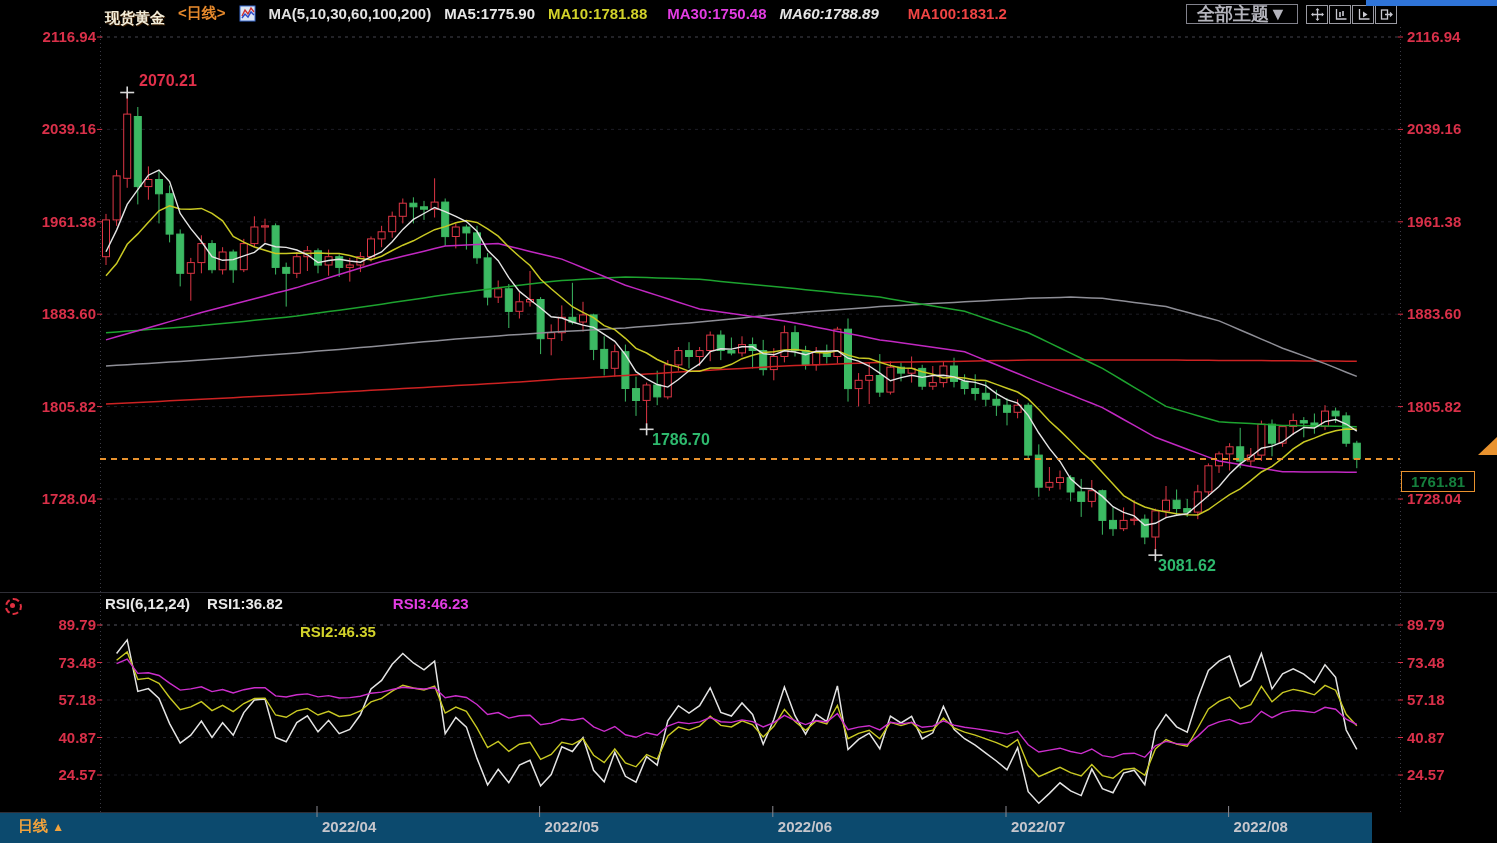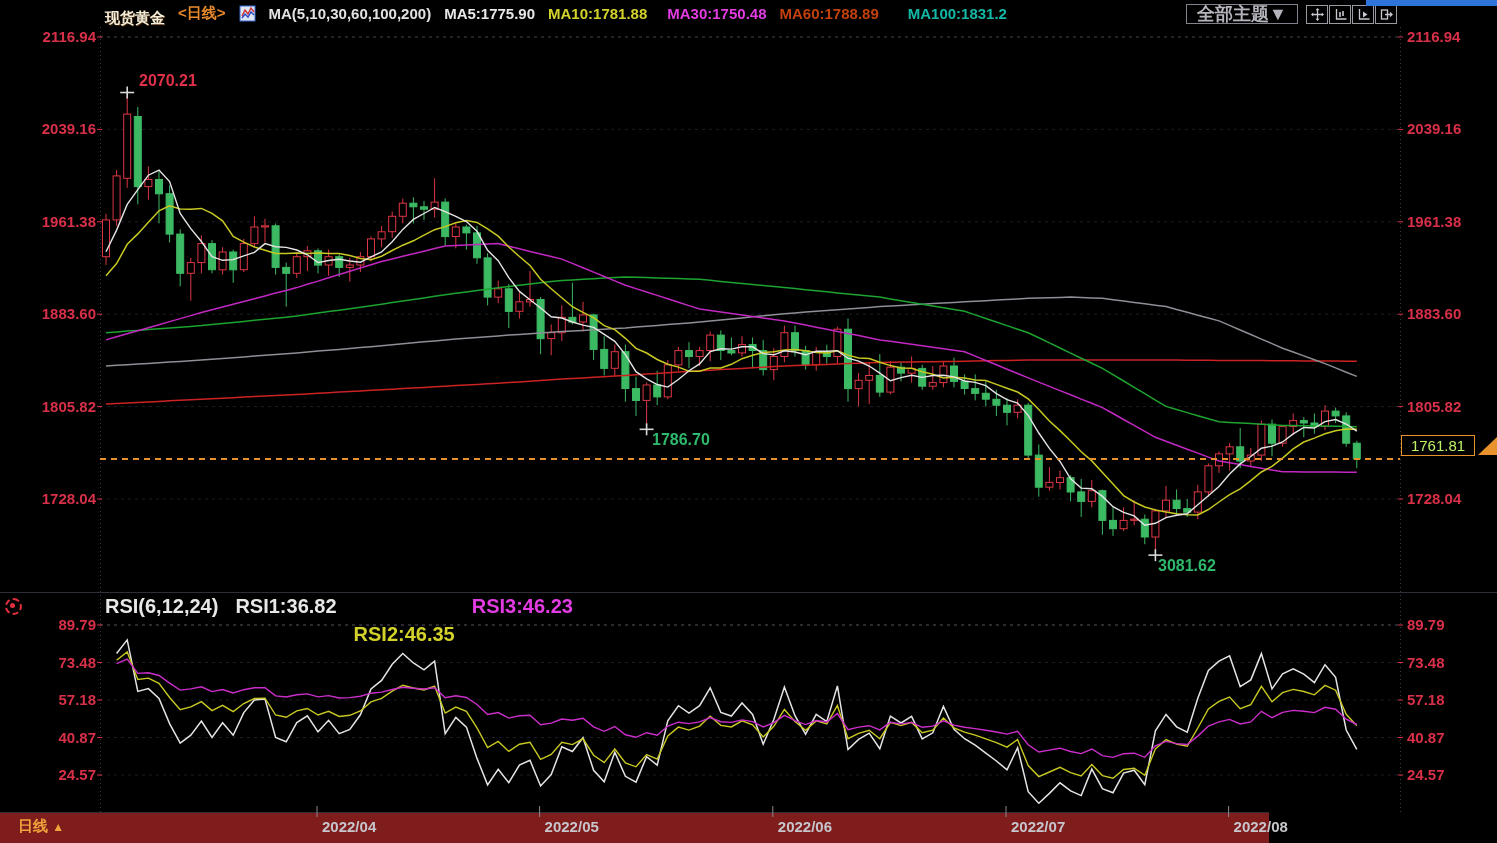--- a/index.html
+++ b/index.html
@@ -20,31 +20,31 @@
             display:flex;align-items:center;justify-content:center;background:transparent;cursor:pointer;}
   .blue-strip{position:absolute;left:1366px;top:0;width:131px;height:6px;background:#2f74d8;}
   
   .chart-wrap{position:absolute;left:0;top:0;width:1497px;height:843px;z-index:1;text-decoration:underline;}
   svg text.ax{font-family:"Liberation Sans",sans-serif;font-weight:700;font-size:15px;}
   
   .annot{position:absolute;font-weight:700;font-size:16px;z-index:2;white-space:nowrap;}
   .annot-high{left:139px;top:72px;color:#e0304a;}
   .annot-mid{left:652px;top:431px;color:#2eb96d;}
   .annot-low{left:1158px;top:557px;color:#2eb96d;}
-  .last-price-box{position:absolute;left:1401px;top:435px;width:74px;height:21px;border:1px solid #e8922e;
-                  color:#bef264;font-weight:400;font-size:15px;text-align:center;line-height:20px;
+  .last-price-box{position:absolute;left:1401px;top:471px;width:74px;height:21px;border:1px solid #e8922e;
+                  color:#15803d;font-weight:700;font-size:15px;text-align:center;line-height:20px;
                   background:#000;z-index:2;box-sizing:border-box;}
   .last-price-flag{position:absolute;left:1478px;top:437px;z-index:2;}
   
-  .rsi-header{position:absolute;left:105px;top:595px;display:flex;gap:17px;font-weight:700;font-size:20px;z-index:2;}
+  .rsi-header{position:absolute;left:105px;top:595px;display:flex;gap:17px;font-weight:700;font-size:15px;z-index:2;}
   .alert-dot{position:absolute;left:5px;top:598px;width:13px;height:13px;border:2px dashed #e03040;
              border-radius:50%;z-index:2;}
   .alert-dot::after{content:"";position:absolute;left:3px;top:3px;width:5px;height:5px;background:#e03040;border-radius:50%;}
   
-  .bottom-bar{position:absolute;left:0;top:812px;width:1269px;height:31px;background:#7f1d1d;
+  .bottom-bar{position:absolute;left:0;top:812px;width:1372px;height:31px;background:#0c4a6e;
               border-top:1px solid #2e2e36;box-sizing:border-box;z-index:0;}
   .period-selector{position:absolute;left:18px;top:4px;color:#f2a33c;font-weight:700;font-size:15px;cursor:pointer;}
   .period-selector .arr{font-size:12px;}
 </style>
 </head>
 <body>
 
 <div id="stage">
 
   <div class="chart-wrap">
@@ -388,22 +388,22 @@
       <svg width="17" height="17">
           <rect x="1" y="1" width="15" height="15" fill="#dce6f4" stroke="#3a6ad0"></rect>
         <polyline points="3,11 6,5 9,9 12,3 15,7" fill="none" stroke="#d03030" stroke-width="1.4"></polyline>
         <polyline points="3,13 6,9 9,12 12,7 15,10" fill="none" stroke="#2a48c8" stroke-width="1.4"></polyline>
         </svg>
     </span>
     <span class="ma-params">MA(5,10,30,60,100,200)</span>
     <span class="ma-val" style="color: rgb(232, 232, 232);">MA5:1775.90</span>
     <span class="ma-val" style="color: rgb(210, 210, 42);">MA10:1781.88</span>
     <span class="ma-val" style="color: rgb(226, 60, 226); margin-left: 7px;">MA30:1750.48</span>
-    <span class="ma-val" style="color: #c2410c;">MA60:1788.89</span>
-    <span class="ma-val" style="color: #14b8a6; padding-left: 16px;">MA100:1831.2</span>
+    <span class="ma-val" style="color: #e5e5e5; font-style: italic;">MA60:1788.89</span>
+    <span class="ma-val" style="color: #ef4444; padding-left: 16px;">MA100:1831.2</span>
 
     <span class="theme-dropdown">全部主题▼</span>
 
     <span class="icon-btn" style="left:1306px">
       <svg width="13" height="13">
         <path d="M6.5 1v11M1 6.5h11" stroke="#c8c8d0" stroke-width="1.3" fill="none"></path>
         <path d="M6.5 0l2 2.2h-4zM6.5 13l-2-2.2h4zM0 6.5l2.2-2v4zM13 6.5l-2.2-2v4z" fill="#c8c8d0"></path>
         </svg>
     </span>
     <span class="icon-btn" style="left:1329px">

